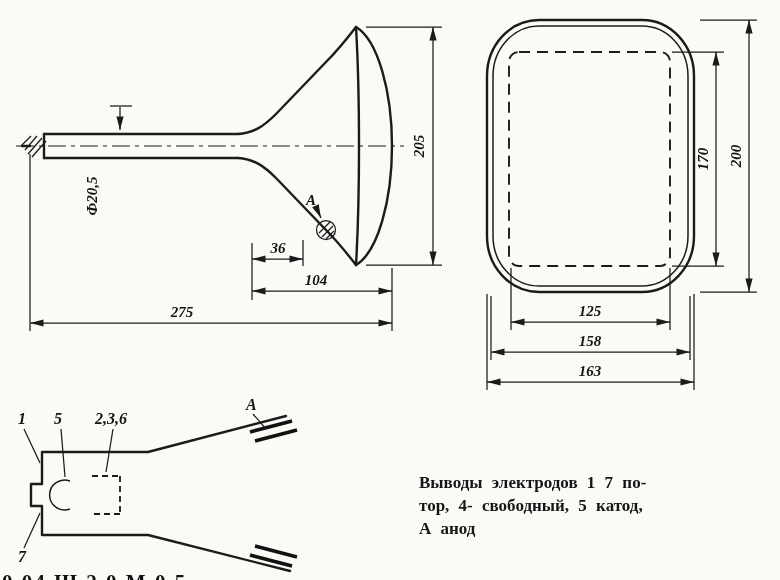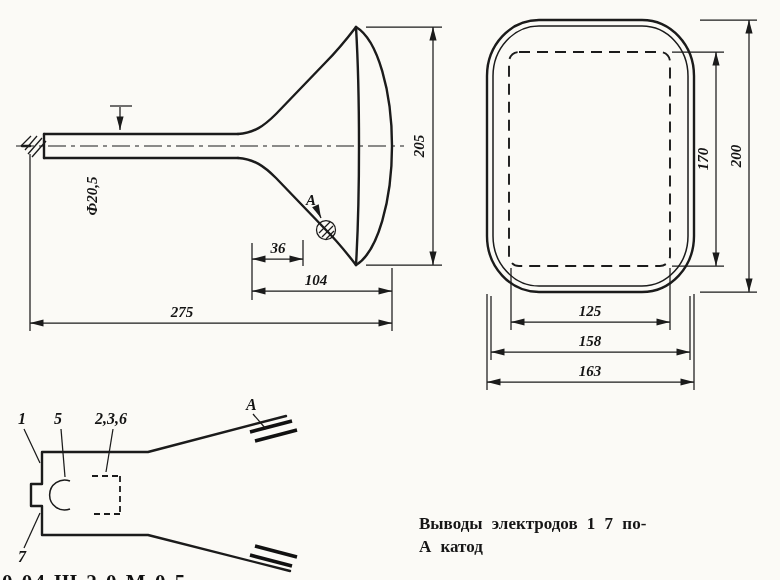--- a/index.html
+++ b/index.html
@@ -10,21 +10,21 @@
   .outline2{fill:none;stroke:#1b1b1b;stroke-width:1.5;stroke-linejoin:round;}
   .thin{fill:none;stroke:#1b1b1b;stroke-width:1.25;}
   .dimline{fill:none;stroke:#1b1b1b;stroke-width:1.25;}
   .center{fill:none;stroke:#1b1b1b;stroke-width:1.1;stroke-dasharray:18 5 4 5;}
   .dashrect{fill:none;stroke:#1b1b1b;stroke-width:1.9;stroke-dasharray:11 7;}
   .dashsmall{fill:none;stroke:#1b1b1b;stroke-width:1.8;stroke-dasharray:6 4;}
   .thick{fill:none;stroke:#111;stroke-width:3.6;stroke-linecap:butt;}
   .dim{font:italic 700 15px "Liberation Serif",serif;fill:#141414;}
   .pinlbl{font:italic 700 16px "Liberation Serif",serif;fill:#141414;}
   .caption{position:absolute;left:419px;top:471px;width:352px;
-           font:700 17px "Liberation Serif",serif;color:#161616;line-height:23px;word-spacing:5px;margin-top:41px;}
+           font:700 17px "Liberation Serif",serif;color:#161616;line-height:23px;word-spacing:5px;}
   .caption div{white-space:nowrap;}
   .cropped{position:absolute;left:2px;top:570px;width:300px;height:10px;overflow:hidden;
            font:700 21px "Liberation Serif",serif;color:#111;letter-spacing:2px;}
 </style>
 </head>
 <body>
 
 <div class="page">
 
 <svg width="780" height="580" viewBox="0 0 780 580">
@@ -168,18 +168,19 @@
     <text class="pinlbl" x="18" y="424">1</text>
     <text class="pinlbl" x="54" y="424">5</text>
     <text class="pinlbl" x="95" y="424">2,3,6</text>
     <text class="pinlbl" x="246" y="410">А</text>
     <text class="pinlbl" x="18" y="562">7</text>
   </g>
 </svg>
 
 <div class="caption">
   <div>Выводы электродов 1 7 по-</div>
-  <div>А катод</div>
+  <div>тор, 4- свободный, 5 катод,</div>
+  <div>А анод</div>
 </div>
 
 <div class="cropped">0,04 Ш 2,0 М 0,5</div>
 
 </div>
 
 </body></html>

